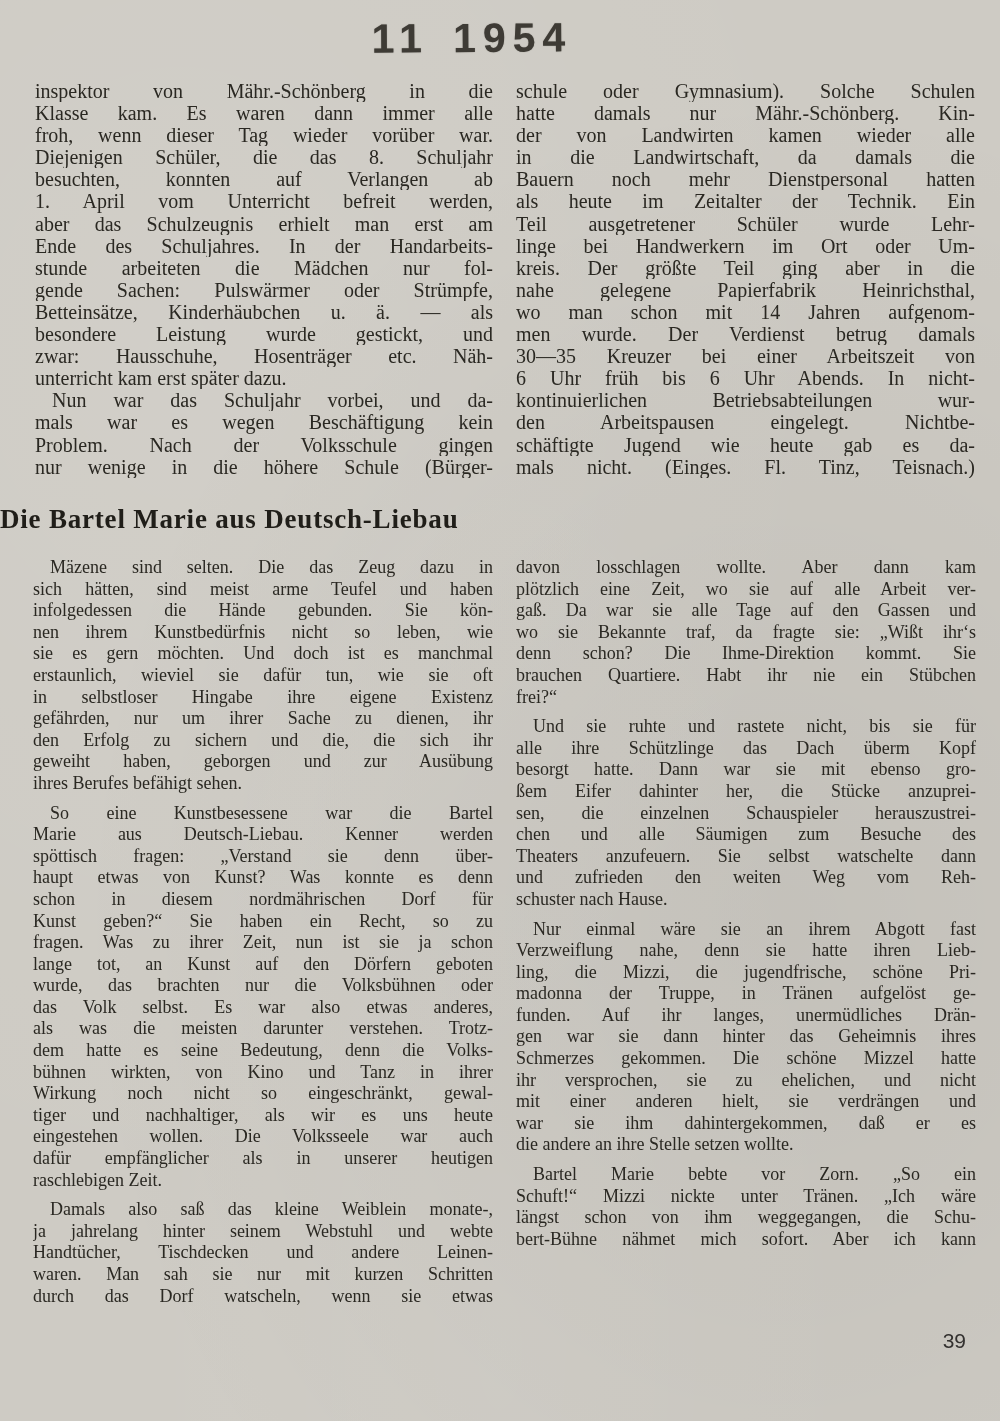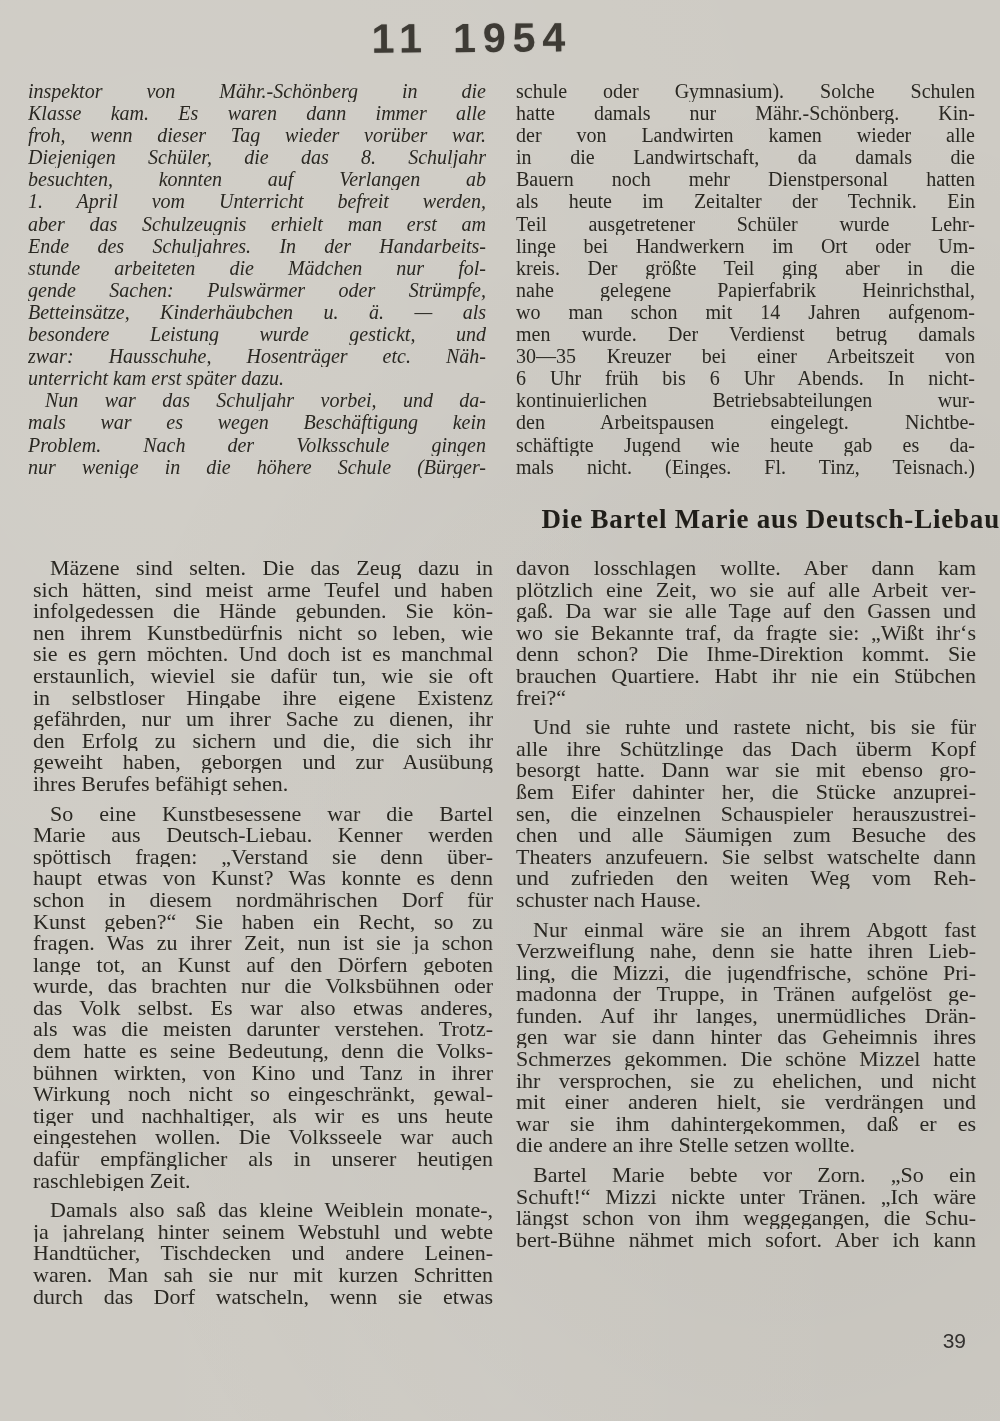--- a/index.html
+++ b/index.html
@@ -24,37 +24,37 @@
     font-family:"Liberation Sans",sans-serif;
     font-weight:700;font-size:41px;line-height:46px;
     color:#3e3b35;
     letter-spacing:7px;
     transform:translateX(-28px) rotate(-0.4deg);
     text-shadow:0 0 1px rgba(62,59,53,0.5);
   }
   .stamp .gap{display:inline-block;width:24px;}
   .col{position:absolute;}
   .a1{font-size:20px;line-height:22.1px;}
-  .a2{font-size:22px;line-height:21.6px;font-family:Liberation Serif, serif;}
-  #a1l{left:28px;top:80px;width:458px;font-style:italic;}
+  .a2{font-size:18px;line-height:21.6px;font-family:Liberation Serif, serif;}
+  #a1l{left:35px;top:80px;width:458px;}
   #a1r{left:516px;top:80px;width:459px;}
   #a2l{left:33px;top:557px;width:460px;}
   #a2r{left:516px;top:557px;width:460px;}
   .line{
     text-align:justify;
     text-align-last:justify;
     overflow:hidden;
     white-space:normal;
   }
   .line.end{text-align-last:left;}
   .line.ind{padding-left:17px;}
   .a2 .line.end{margin-bottom:8px;}
   .a2title{
     position:absolute;top:503px;left:0;width:100%;
-    text-align:right;
+    text-align:left;
     font-weight:700;font-size:27px;line-height:32px;
     letter-spacing:0.8px;
     color:#201e19;
   }
   .pageno{
     position:absolute;top:1329px;right:34px;
     font-family:"Liberation Sans",sans-serif;
     font-weight:400;font-size:21px;
     color:#343230;
   }

